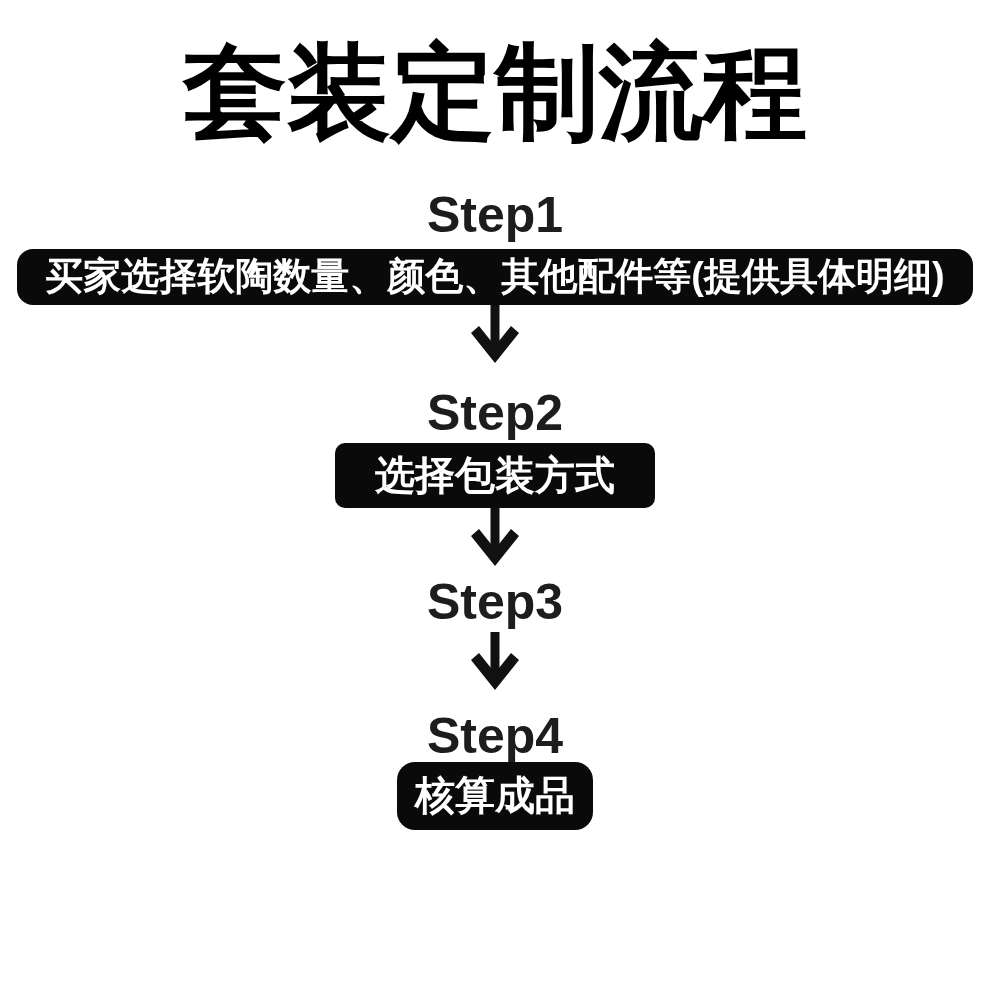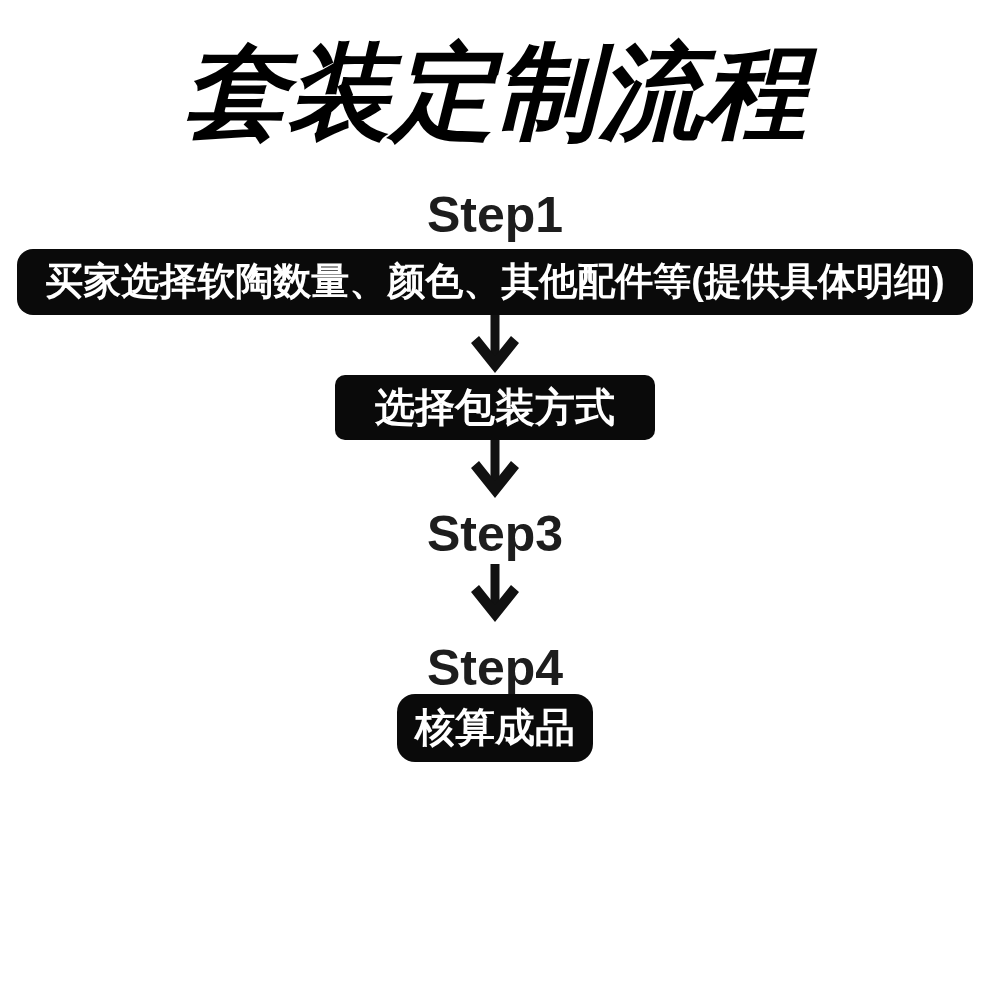--- a/index.html
+++ b/index.html
@@ -22,21 +22,20 @@
     background: #ffffff;
   }
   .title {
     margin-top: 30px;
     font-size: 104px;
     line-height: 1.2;
     font-weight: 900;
     color: #000000;
     letter-spacing: 0px;
     white-space: nowrap;
-    font-style: italic;
   }
   .step-label {
     font-size: 50px;
     line-height: 1.2;
     font-weight: 700;
     color: #1d1d1d;
     white-space: nowrap;
   }
   .step-label.s1 { margin-top: 30px; }
   .step-label.s2 { margin-top: 18px; }
@@ -48,21 +47,21 @@
     display: flex;
     align-items: center;
     justify-content: center;
     font-weight: bold;
     white-space: nowrap;
     box-sizing: border-box;
   }
   .box.b1 {
     margin-top: 4px;
     width: 956px;
-    height: 66px;
+    height: 56px;
     border-radius: 16px;
     font-size: 38px;
   }
   .box.b2 {
     margin-top: 0px;
     width: 320px;
     height: 65px;
     border-radius: 10px;
     font-size: 40px;
   }
@@ -94,20 +93,21 @@
 
   <div class="step-label s1">Step1</div>
   <div class="box b1">
     <span>买家选择软陶数量、颜色、其他配件等(提供具体明细)</span>
   </div>
   <svg class="arrow" width="56" height="60" viewBox="0 0 56 60" xmlns="http://www.w3.org/2000/svg">
     <rect x="23.5" y="0" width="9" height="45" fill="#111111"></rect>
     <path d="M 4 28 L 28 58 L 52 28 L 44 21 L 28 41 L 12 21 Z" fill="#111111"></path>
   </svg>
 
+  <div class="step-label s2">Step2</div>
   <div class="box b2">
     <span>选择包装方式</span>
   </div>
   <svg class="arrow" width="56" height="60" viewBox="0 0 56 60" xmlns="http://www.w3.org/2000/svg">
     <rect x="23.5" y="0" width="9" height="45" fill="#111111"></rect>
     <path d="M 4 28 L 28 58 L 52 28 L 44 21 L 28 41 L 12 21 Z" fill="#111111"></path>
   </svg>
 
   <div class="step-label s3">Step3</div>
   <svg class="arrow" width="56" height="60" viewBox="0 0 56 60" xmlns="http://www.w3.org/2000/svg">

